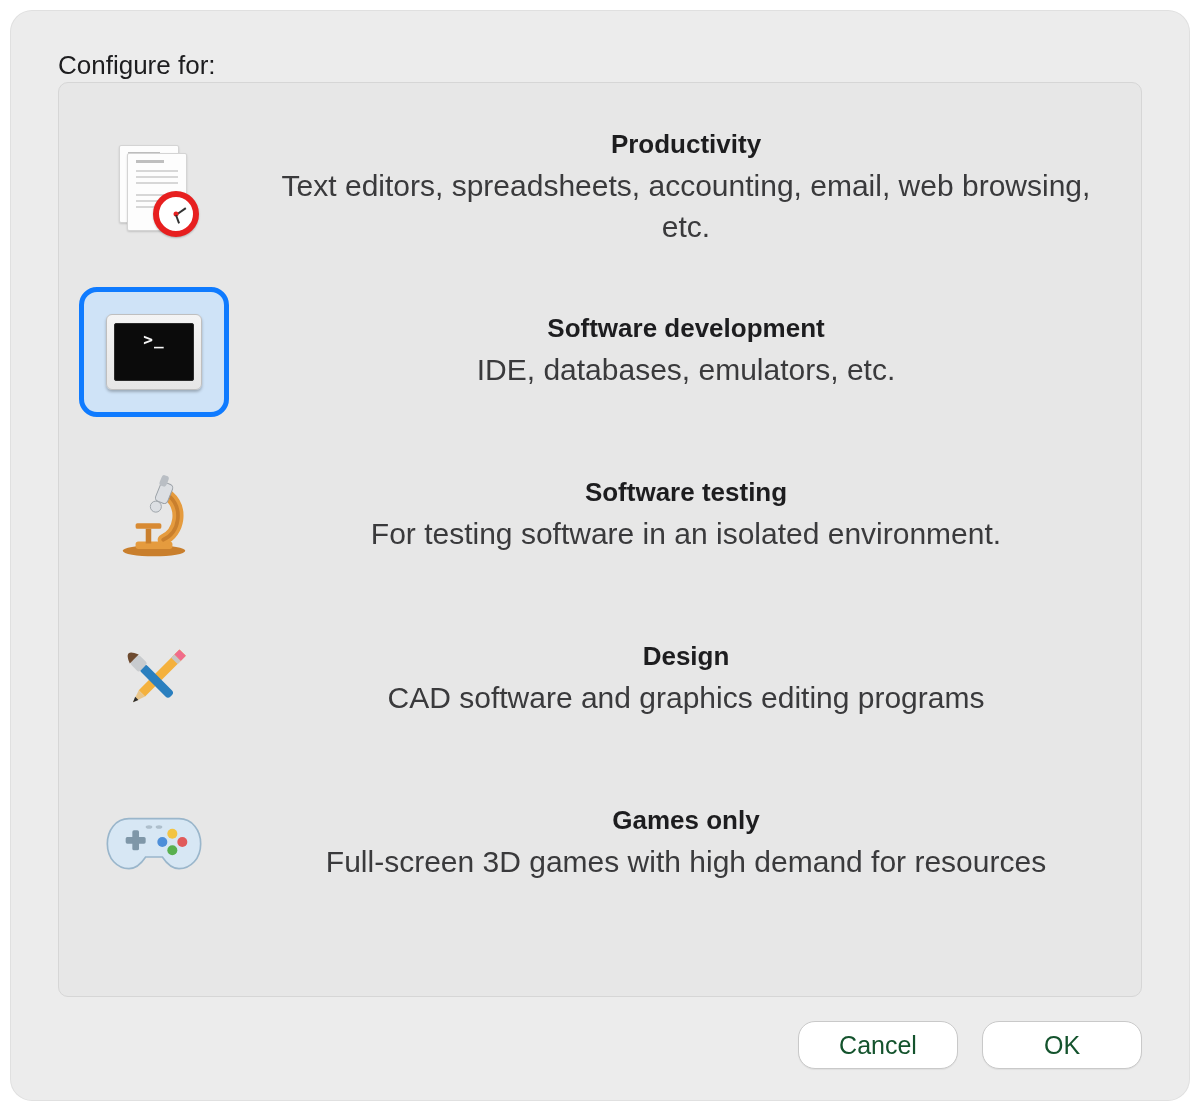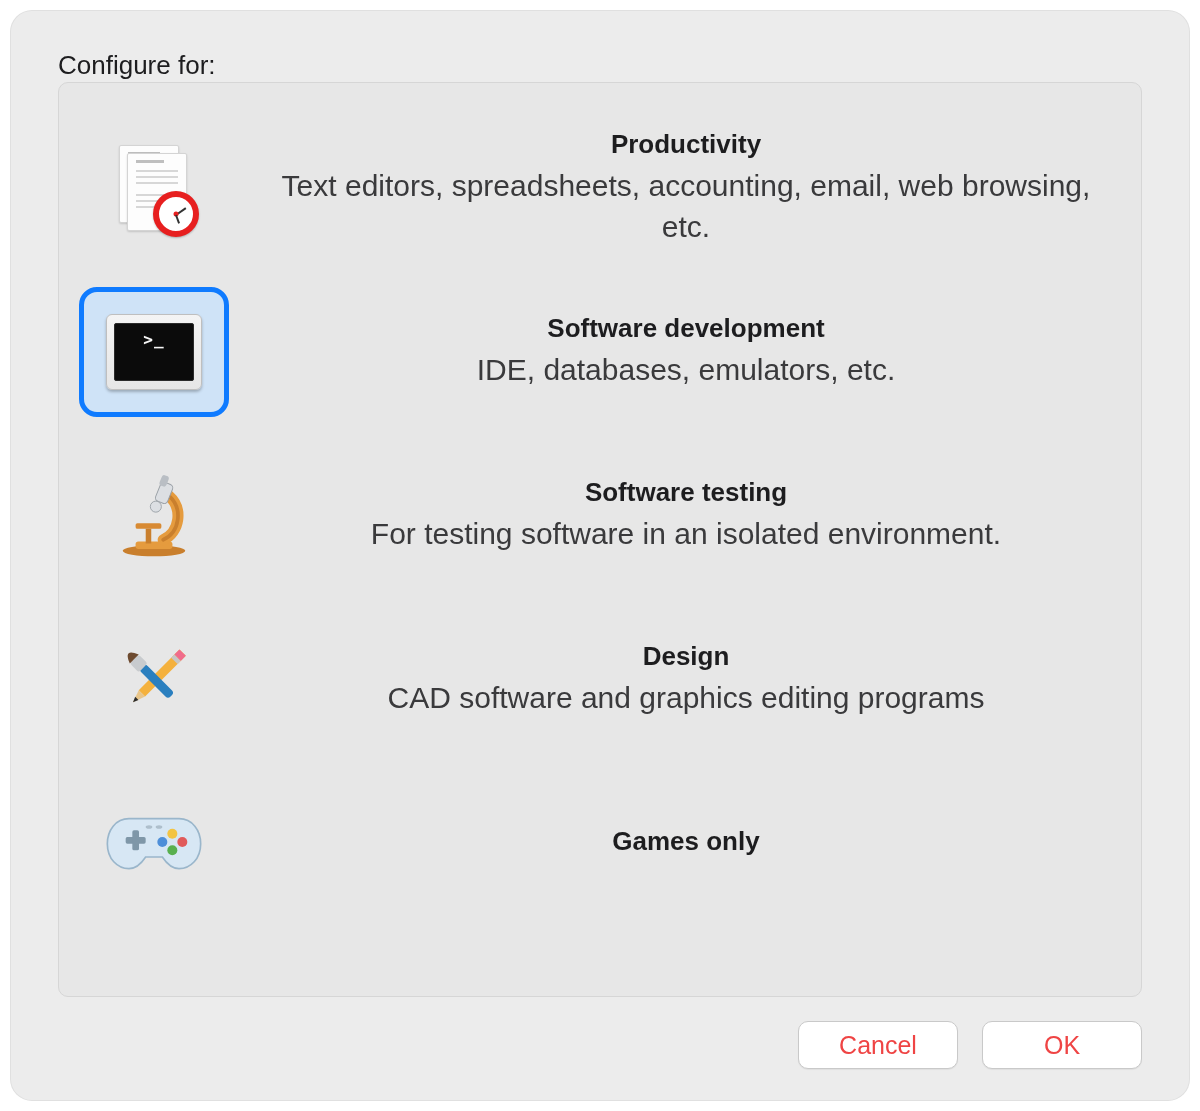--- a/index.html
+++ b/index.html
@@ -81,25 +81,25 @@
     }
     .footer {
       display: flex;
       justify-content: flex-end;
       gap: 24px;
       padding-top: 24px;
     }
     .btn {
       min-width: 160px;
       height: 48px;
-      border-radius: 10px;
+      border-radius: 17px;
       border: 1px solid #c9c9c9;
       background: #ffffff;
       font-size: 25px;
-      color: #ef4444;
+      color: #14532d;
       cursor: pointer;
       box-shadow: 0 1px 1px rgba(0,0,0,0.06);
     }
 
     
     .doc-stack {
       position: relative;
       width: 70px; height: 86px;
     }
     .doc-stack .page {
@@ -277,20 +277,21 @@
             <circle cx="82" cy="50" r="6" fill="#58b04f"></circle>
             <circle cx="70" cy="40" r="6" fill="#4e8fd9"></circle>
 
             <ellipse cx="54" cy="22" rx="4" ry="2.2" fill="#aebfcc"></ellipse>
             <ellipse cx="66" cy="22" rx="4" ry="2.2" fill="#aebfcc"></ellipse>
           </svg>
         </div>
       </div>
       <div class="text-col">
         <div class="opt-title">Games only</div>
+        <div class="opt-desc">Full-screen 3D games with high demand for resources</div>
       </div>
     </div>
 
   </div>
 
   <div class="footer">
     <button class="btn">Cancel</button>
     <button class="btn">OK</button>
   </div>
 </div>

